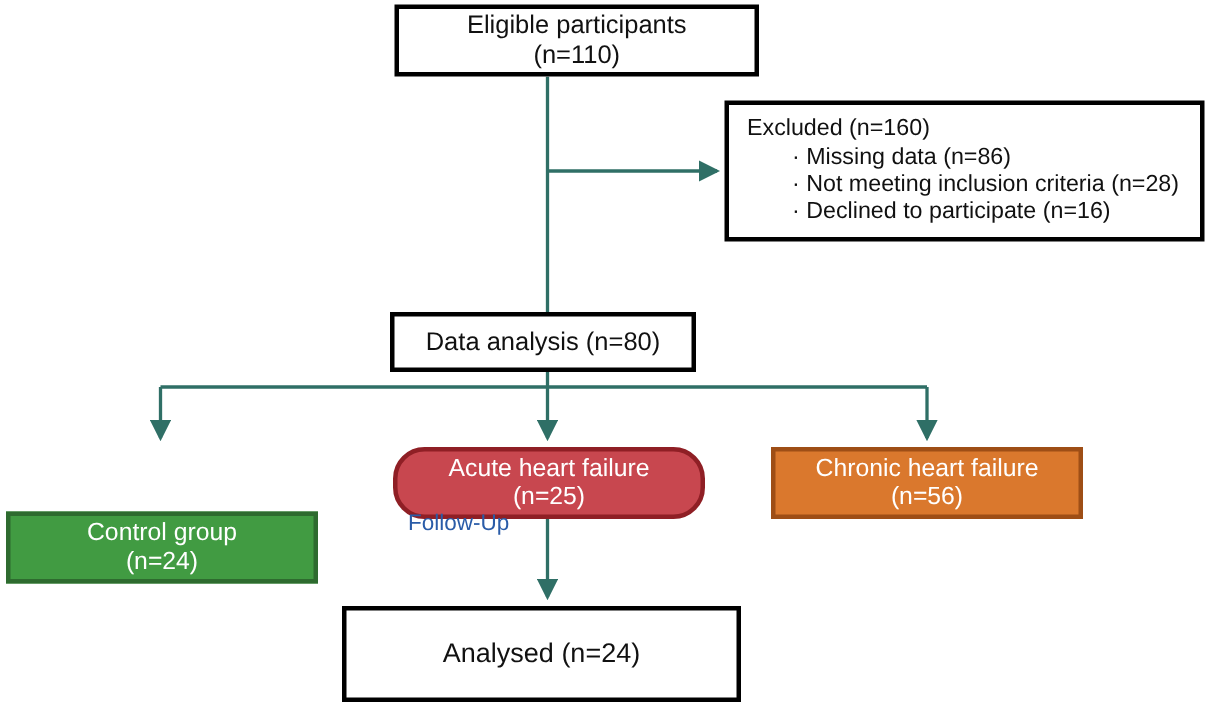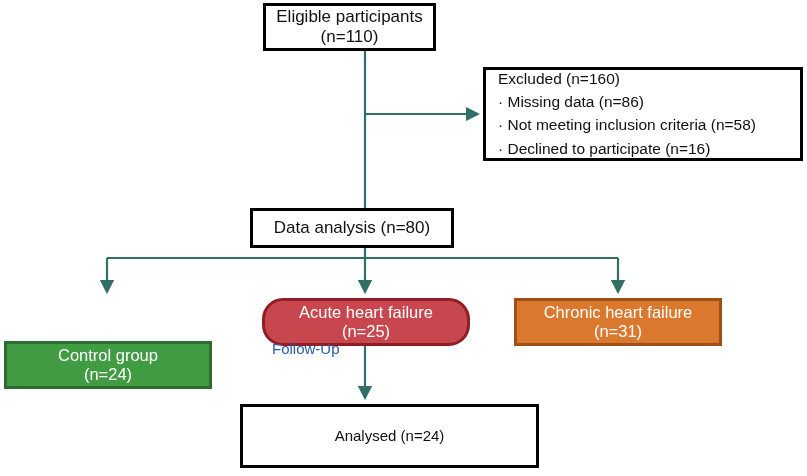--- a/index.html
+++ b/index.html
@@ -45,53 +45,54 @@
   }
   .node-filled {
     color: #ffffff;
     font-size: 16.5px;
     border-width: 3px;
     border-style: solid;
   }
   .node-left {
     align-items: flex-start;
     text-align: left;
-    justify-content: space-between;
+    justify-content: center;
   }
   .node-left .line {
     display: block;
     width: 100%;
   }
   .pad-left {
     padding-left: 12px;
     padding-right: 8px;
   }
   .line {
     white-space: nowrap;
   }
   .bullet-line {
     white-space: nowrap;
+    margin-left: 30px;
   }
 
   
   #node-eligible {
     left: 263px;
     top: 3px;
-    width: 173px;
+    width: 243px;
     height: 48px;
   }
   #node-excluded {
     left: 483px;
     top: 67px;
     width: 320px;
     height: 94px;
     font-size: 15.5px;
   }
   #node-analysis {
-    left: 250px;
+    left: 260px;
     top: 208px;
     width: 204px;
     height: 40px;
   }
   #node-control {
     left: 4px;
     top: 298px;
     width: 208px;
     height: 48px;
     background: #419B42;
@@ -110,25 +111,25 @@
   #node-chronic {
     left: 514px;
     top: 298px;
     width: 208px;
     height: 48px;
     background: #DA782D;
     border-color: #9E4E16;
     align-items: center;
   }
   #node-analysed {
-    left: 240px;
+    left: 228px;
     top: 404px;
-    width: 299px;
+    width: 266px;
     height: 64px;
-    font-size: 15px;
+    font-size: 18px;
   }
 
   #label-followup {
     position: absolute;
     left: 272px;
     top: 340px;
     font-size: 15px;
     font-weight: normal;
     color: #2A5CA8;
     white-space: nowrap;
@@ -162,41 +163,41 @@
   </svg>
 
   <div class="node node-plain" id="node-eligible">
     <span class="line">Eligible participants</span>
     <span class="line">(n=110)</span>
   </div>
 
   <div class="node node-plain node-left pad-left" id="node-excluded">
     <span class="line">Excluded (n=160)</span>
     <span class="bullet-line">· Missing data (n=86)</span>
-    <span class="bullet-line">· Not meeting inclusion criteria (n=58)</span>
+    <span class="bullet-line">· Not meeting inclusion criteria (n=28)</span>
     <span class="bullet-line">· Declined to participate (n=16)</span>
   </div>
 
   <div class="node node-plain" id="node-analysis">
     <span class="line">Data analysis (n=80)</span>
   </div>
 
   <div class="node node-filled" id="node-control">
     <span class="line">Control group</span>
     <span class="line">(n=24)</span>
   </div>
 
   <div class="node node-filled" id="node-acute">
     <span class="line">Acute heart failure</span>
     <span class="line">(n=25)</span>
   </div>
 
   <div class="node node-filled" id="node-chronic">
     <span class="line">Chronic heart failure</span>
-    <span class="line">(n=31)</span>
+    <span class="line">(n=56)</span>
   </div>
 
   <div id="label-followup">Follow-Up</div>
 
   <div class="node node-plain" id="node-analysed">
     <span class="line">Analysed (n=24)</span>
   </div>
 
 </div>
 

